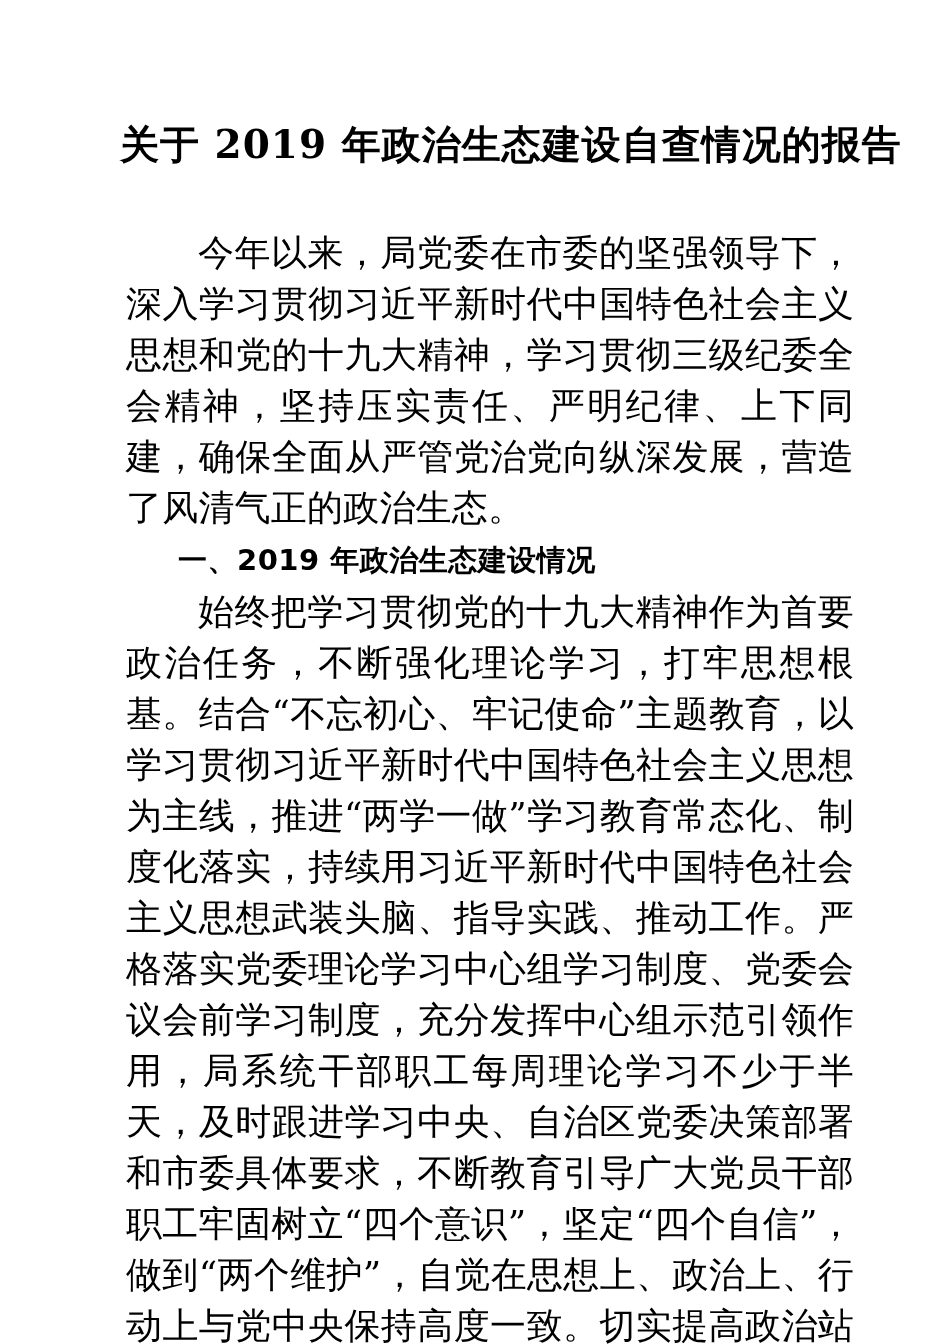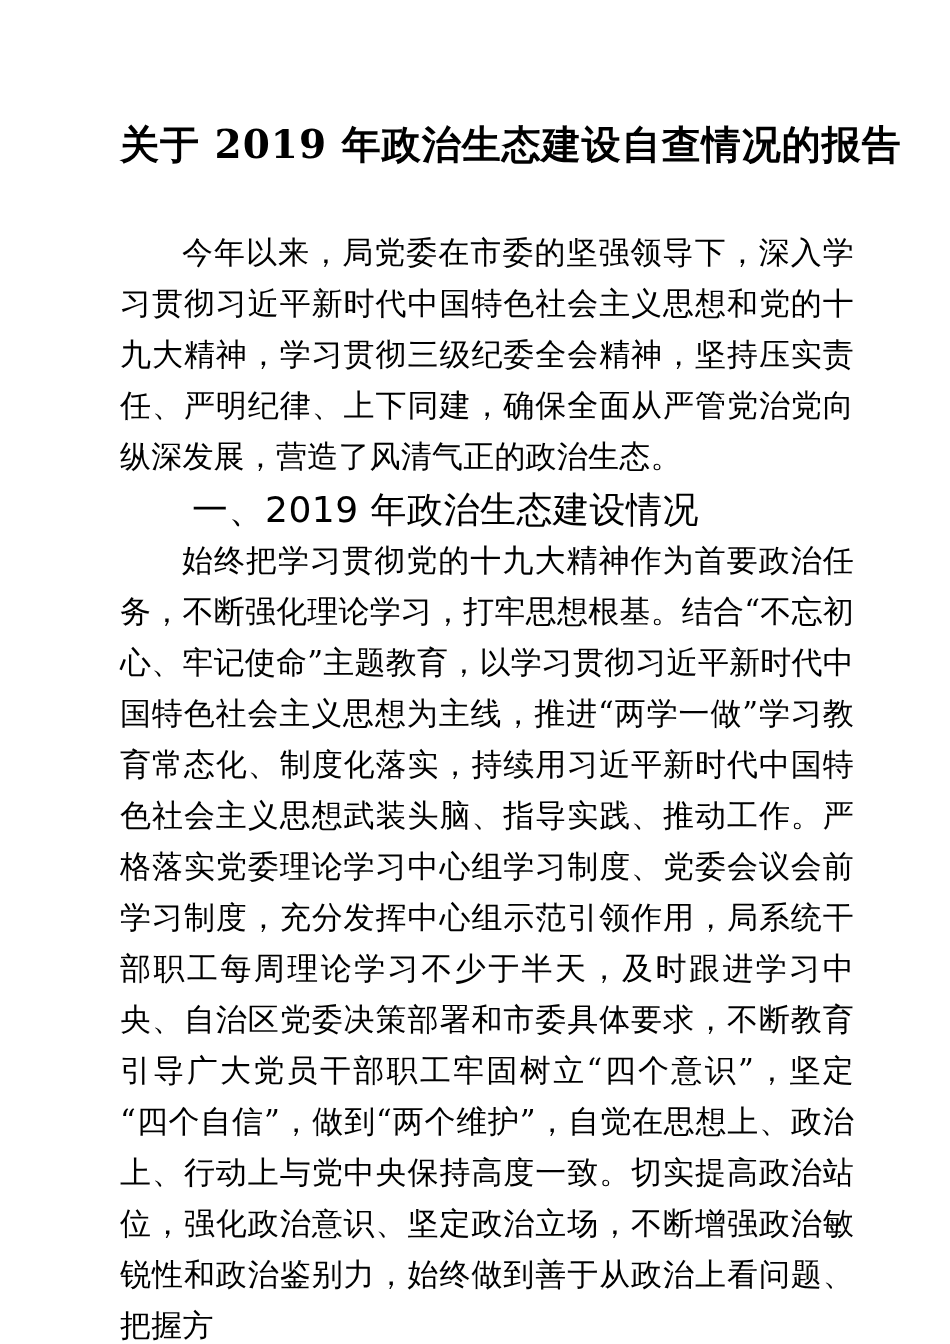--- a/index.html
+++ b/index.html
@@ -25,32 +25,32 @@
     font-family: "DejaVu Serif", "Liberation Serif", serif;
     font-weight: bold;
     font-size: 39px;
     line-height: 1.25;
     text-align: center;
     letter-spacing: 1px;
     margin: 0 0 58px 0;
     white-space: nowrap;
   }
   .para {
-    font-size: 31px;
+    font-size: 36px;
     line-height: 51px;
     text-align: justify;
     text-justify: inter-ideograph;
-    margin: 0 0 2px 0;
+    margin: 0 0 2px 6px;
     text-indent: 2em;
     letter-spacing: 0.2px;
   }
   .heading-1 {
     font-family: "DejaVu Sans", "Liberation Sans", sans-serif;
-    font-weight: normal;
-    font-size: 36px;
+    font-weight: bold;
+    font-size: 29px;
     line-height: 51px;
     margin: 0;
     text-indent: 2em;
     letter-spacing: 0.5px;
   }
   .heading-2 {
     font-weight: bold;
     font-size: 29.5px;
     line-height: 51px;
     margin: 0;

